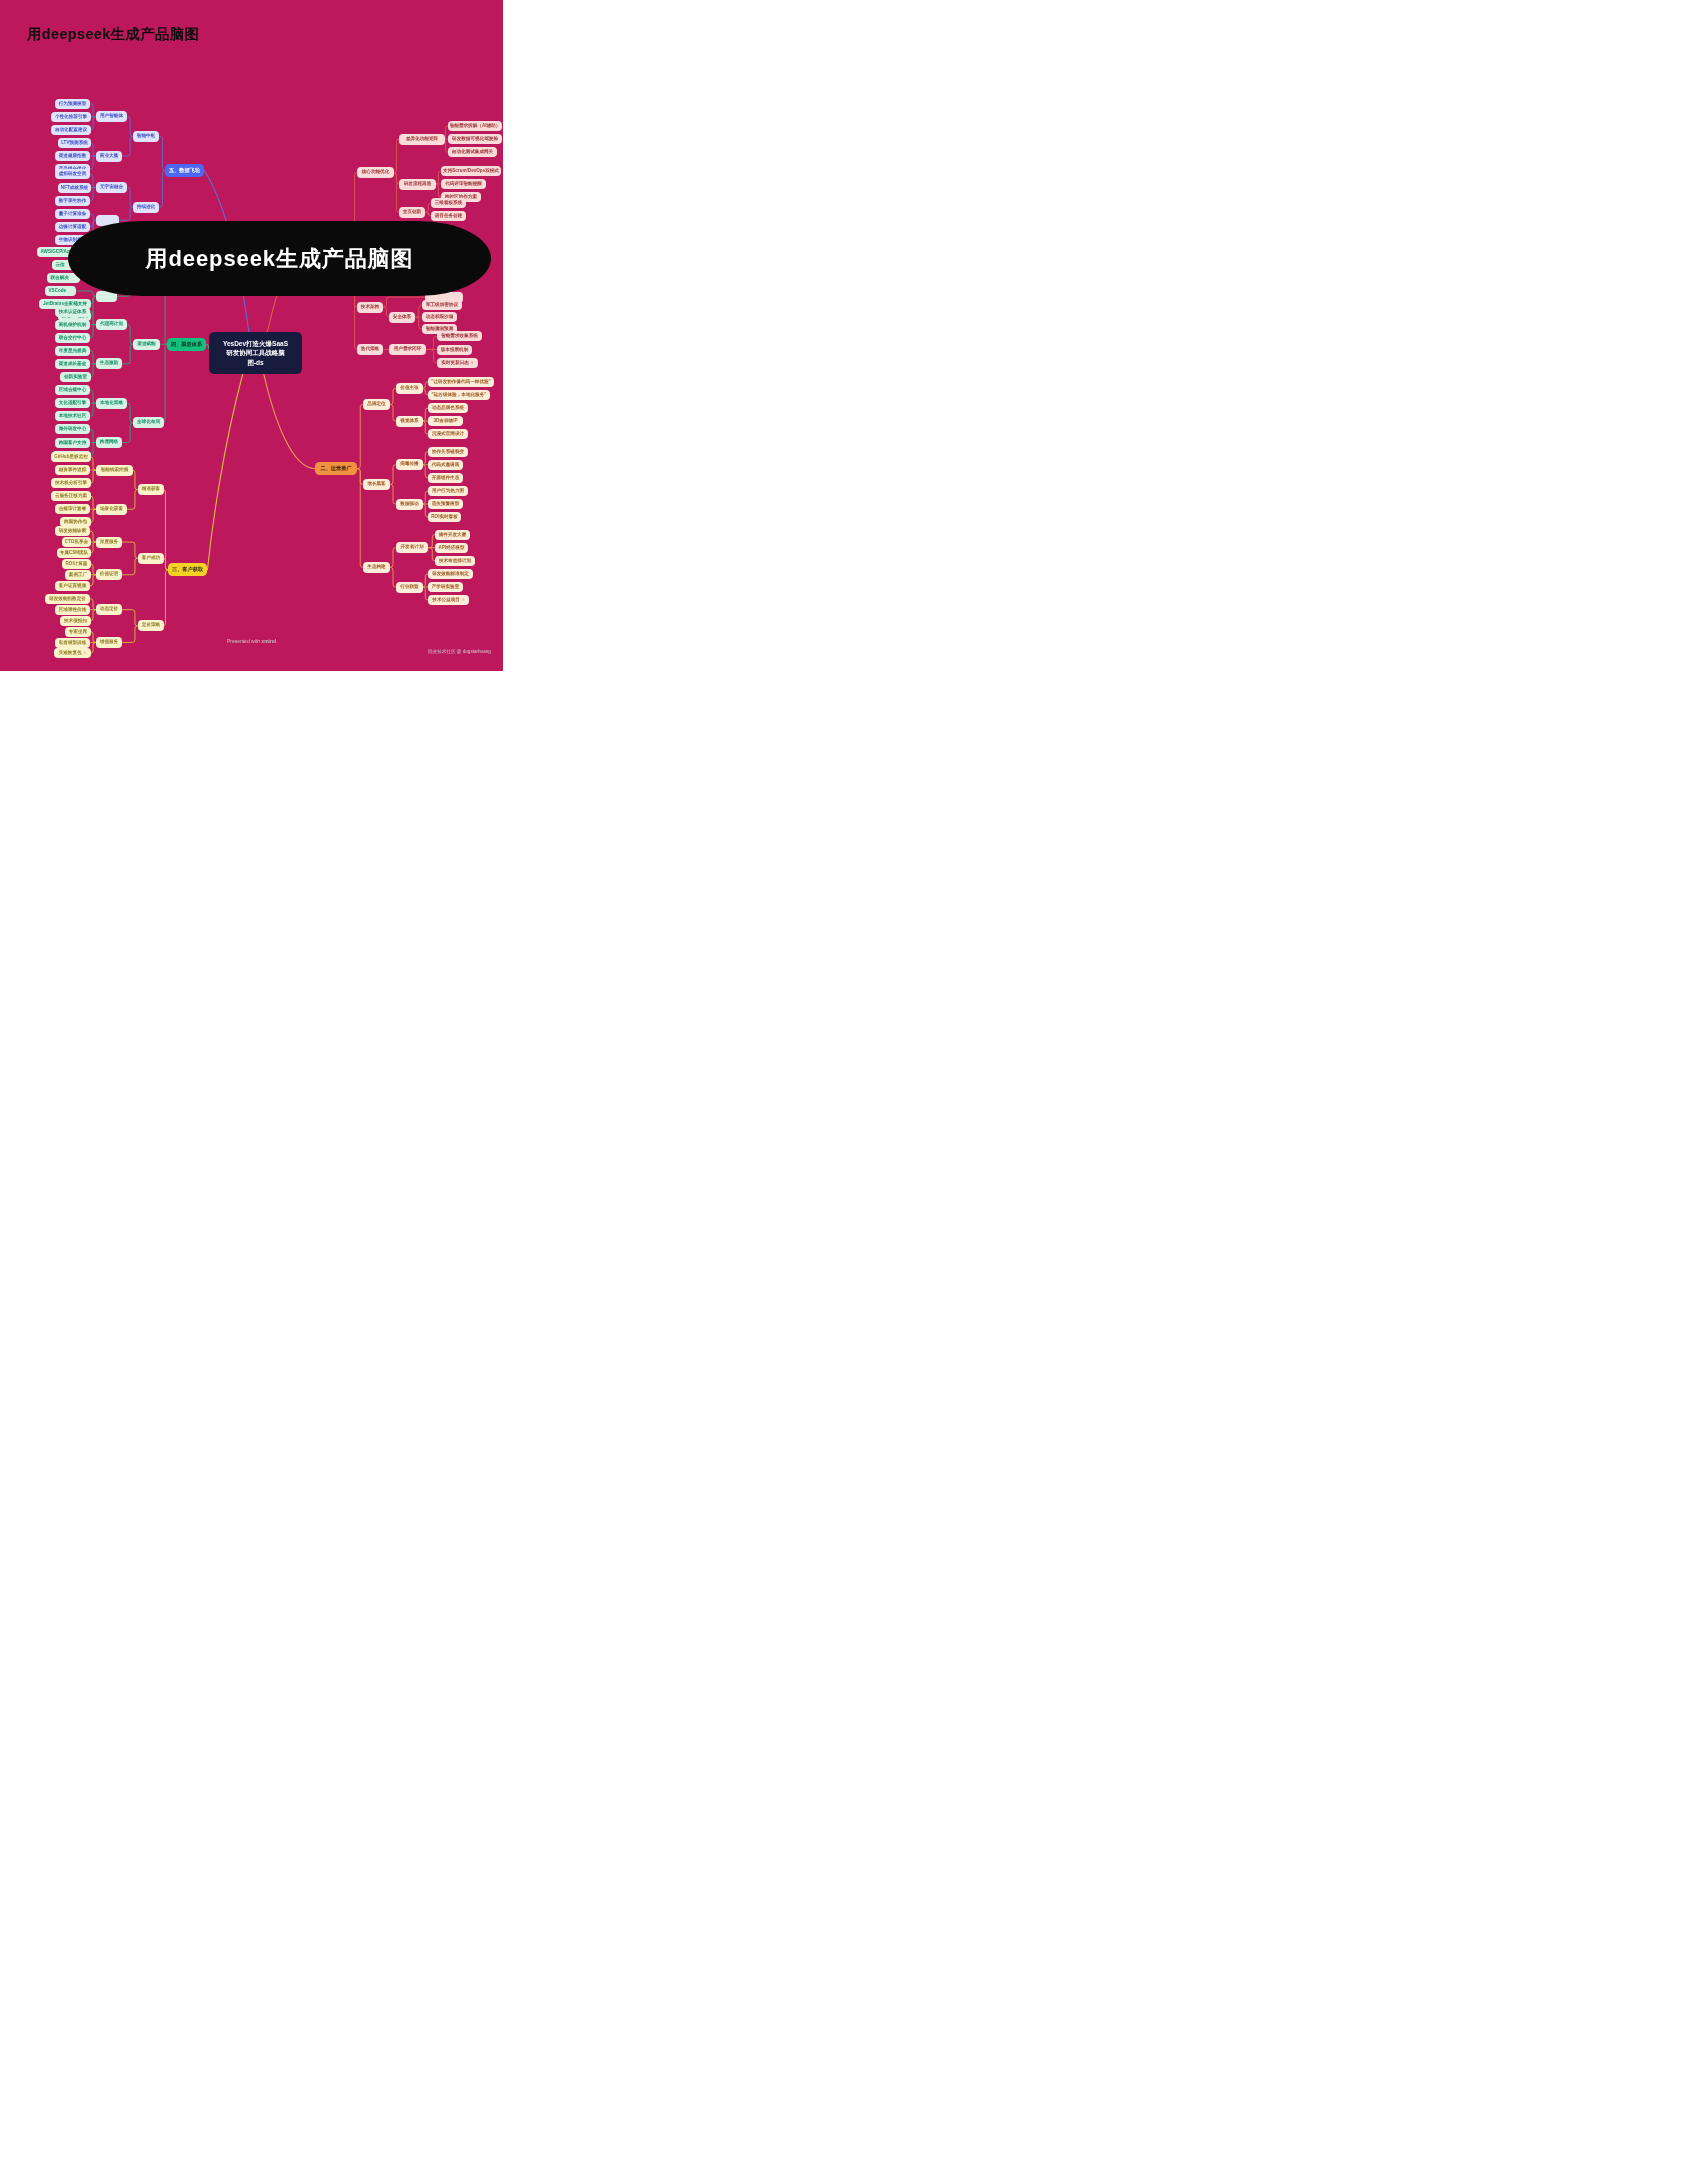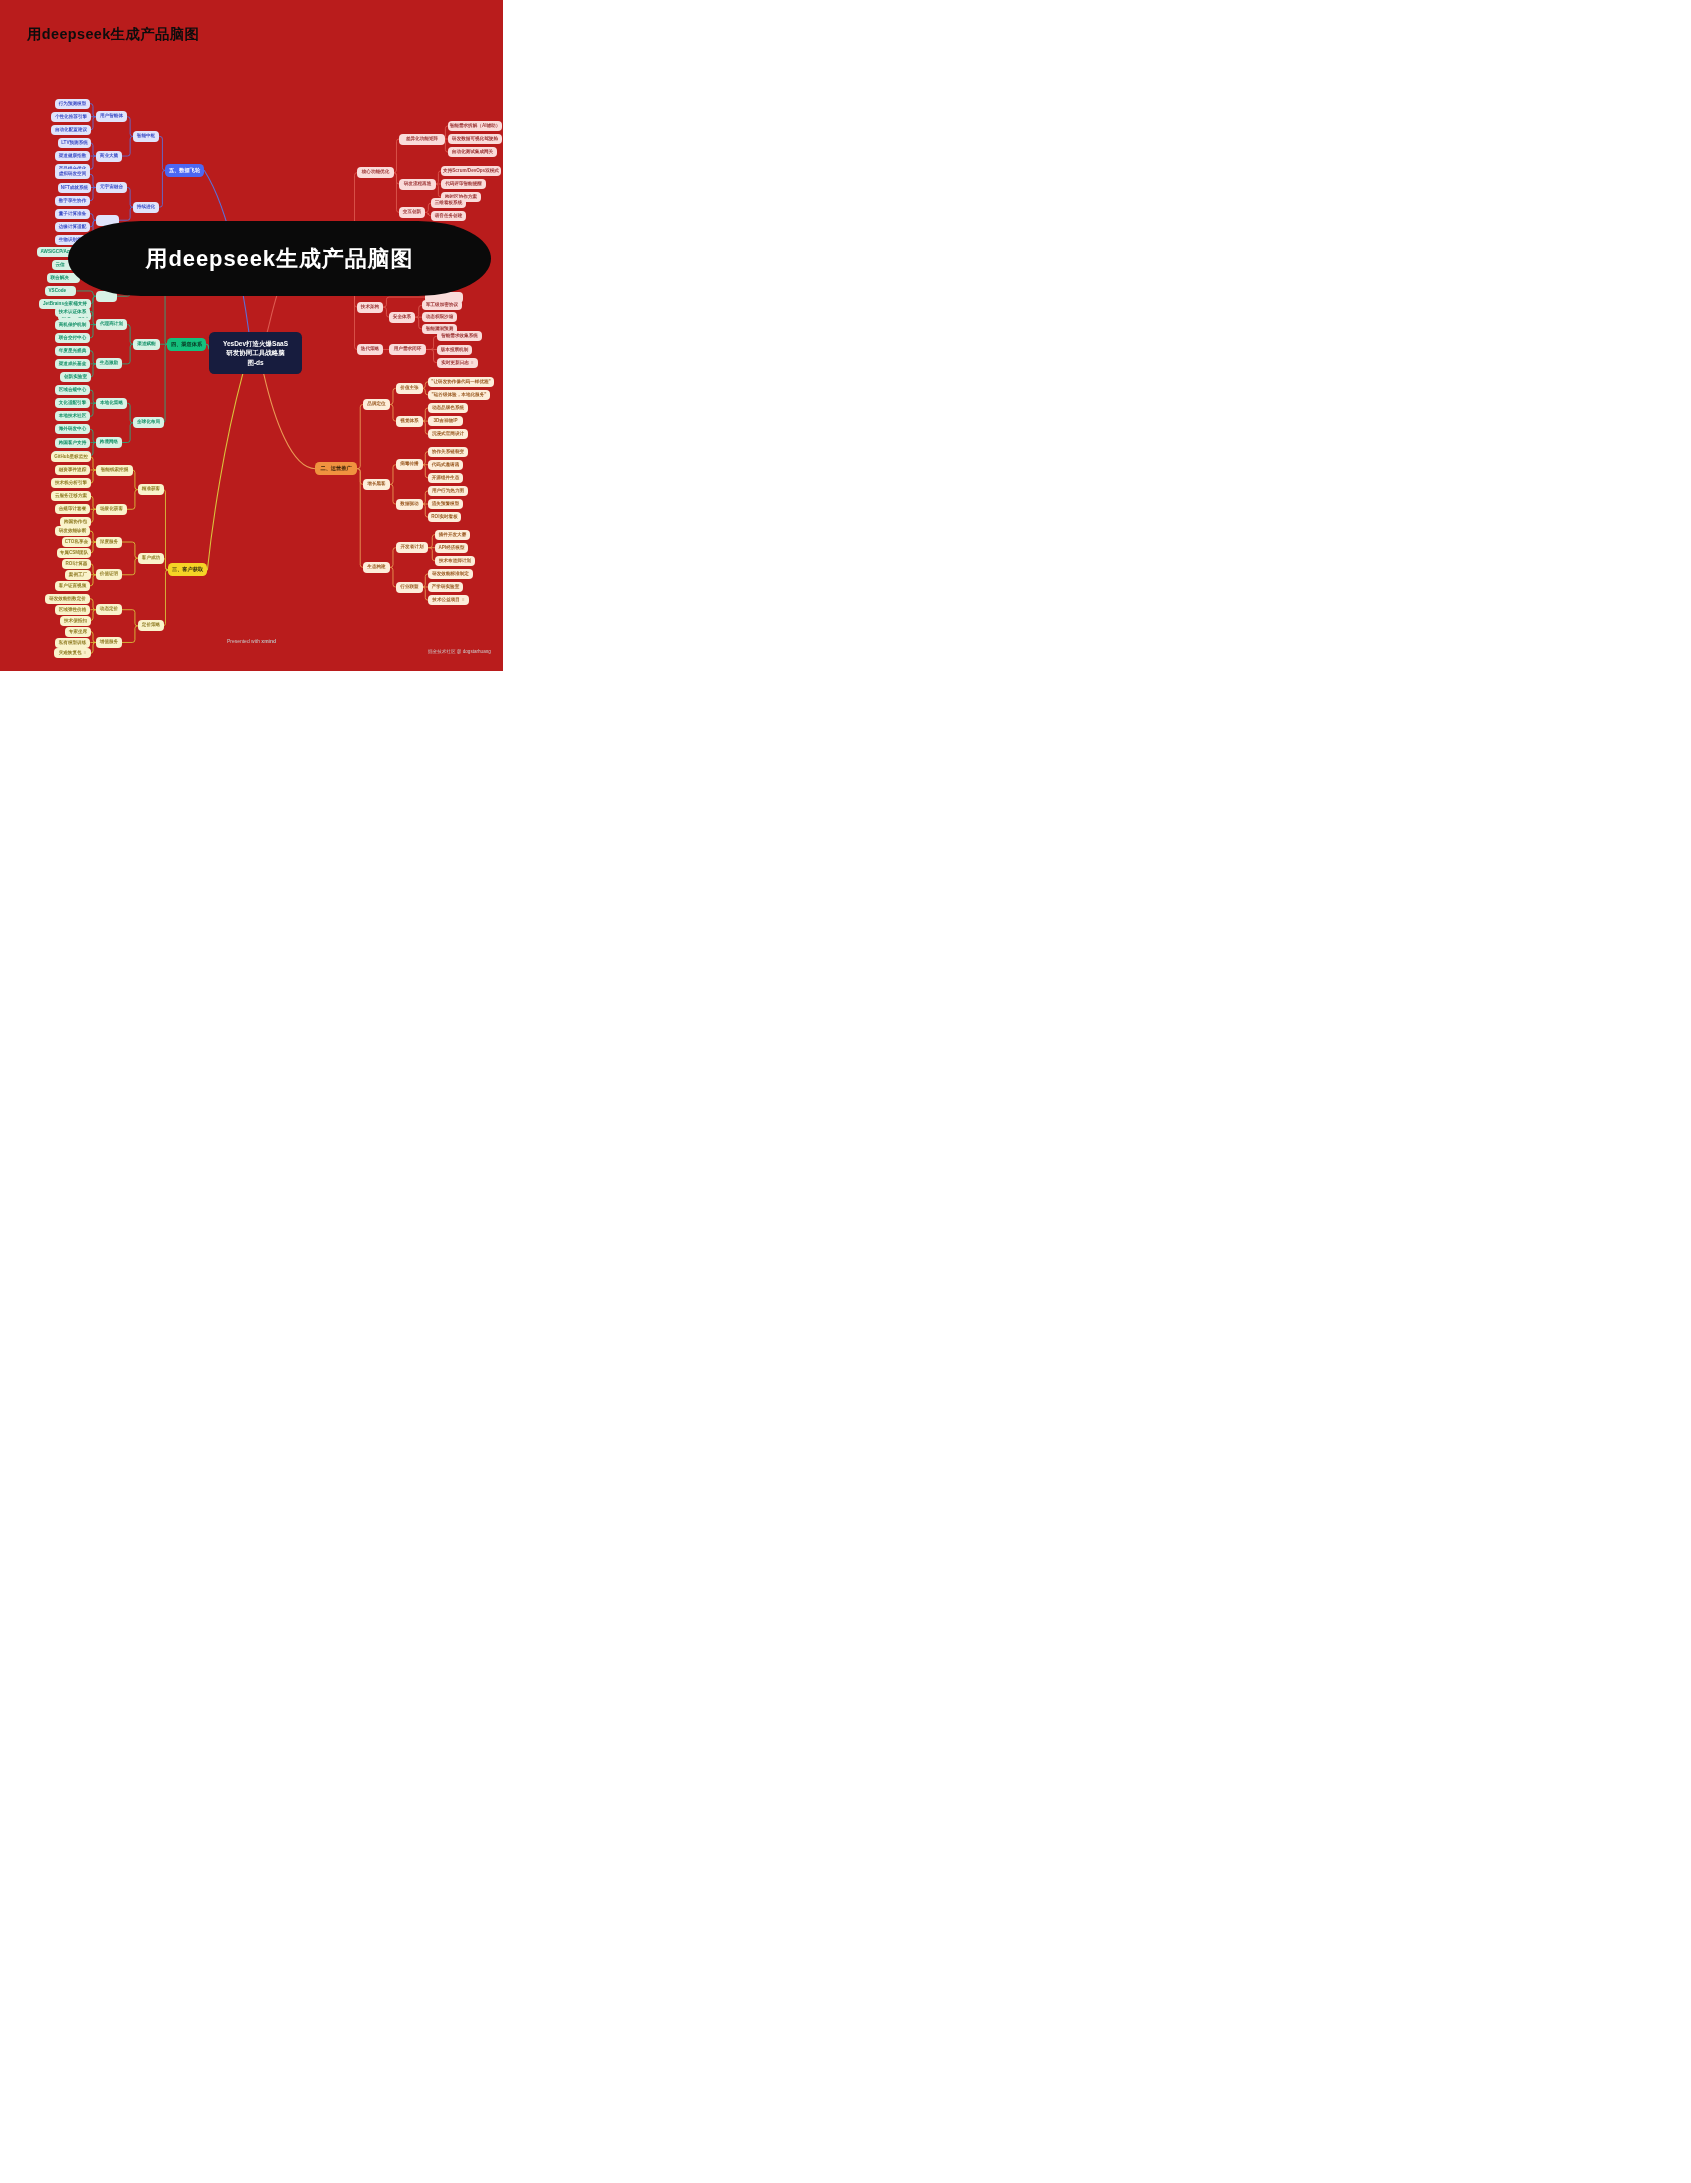--- a/index.html
+++ b/index.html
@@ -1,16 +1,16 @@
 <!DOCTYPE html>
 <html style="font-size:7px"><head>
 <meta charset="utf-8">
 <style>
   html,body{margin:0;padding:0;background:#ffffff;}
-  #page{position:relative;width:503px;height:671px;background:#b91c1c;overflow:hidden;
+  #page{position:relative;width:503px;height:671px;background:#be185d;overflow:hidden;
         font-family:"Liberation Sans","DejaVu Sans",sans-serif;}
   #main-title{position:absolute;left:27px;top:25px;font-size:14.4px;font-weight:900;color:#0d0d0d;
         letter-spacing:0.4px;z-index:30;}
   #canvas{position:absolute;left:0;top:0;width:503px;height:671px;}
   #edges{position:absolute;left:0;top:0;z-index:1;}
   .n{position:absolute;box-sizing:border-box;z-index:10;border-radius:3.9px;
      font-size:4.6px;font-weight:600;display:flex;align-items:center;justify-content:center;
      white-space:nowrap;overflow:hidden;padding:0 3.5px;line-height:1;}
   .n.al{justify-content:flex-start;}
   .n.bd{font-weight:800;}

